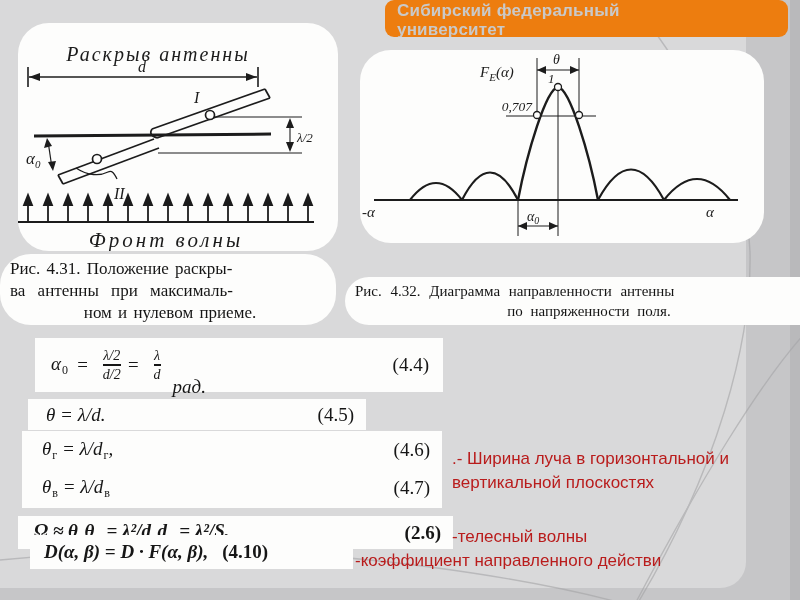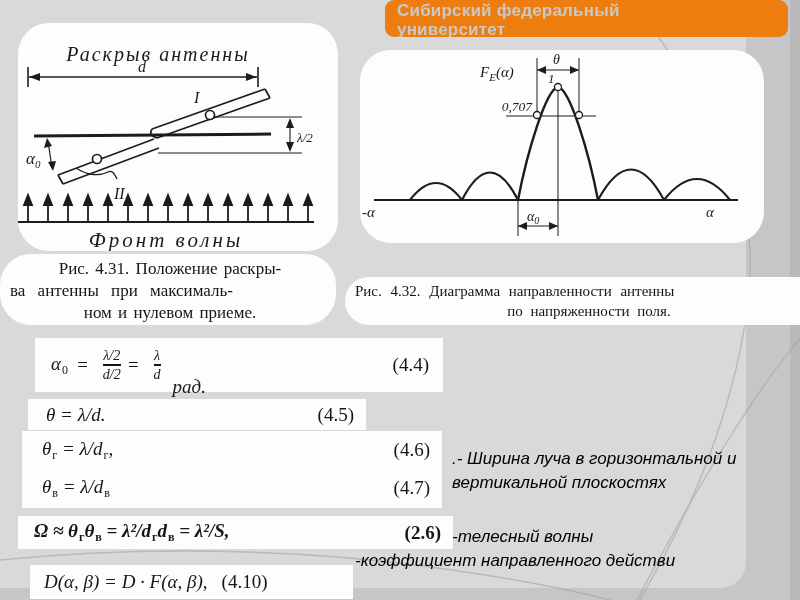--- a/index.html
+++ b/index.html
@@ -18,21 +18,21 @@
               color:#c9c9c9;font-weight:bold;font-size:17px;line-height:18.5px;
               padding:2px 0 0 12px;box-sizing:border-box;letter-spacing:.2px;}
 
   
   .panel{position:absolute;background:#fdfdfc;border-radius:31px;}
   .fig431-panel{left:18px;top:23px;width:320px;height:228px;}
   .fig431-caption{left:0;top:254px;width:336px;height:71px;
                   font-family:"Liberation Serif","DejaVu Serif",serif;
                   font-size:17px;line-height:22px;color:#151515;
                   padding:4px 6px 0 10px;box-sizing:border-box;}
-  .fig431-caption .l1{word-spacing:2px;text-align:center;}
+  .fig431-caption .l1{word-spacing:2px;}
   .fig431-caption .l2{word-spacing:8px;}
   .fig431-caption .l3{text-align:center;word-spacing:2px;}
   .fig432-panel{left:360px;top:50px;width:404px;height:193px;}
   .fig432-caption{left:345px;top:277px;width:484px;height:48px;
                   font-family:"Liberation Serif","DejaVu Serif",serif;
                   font-size:15px;line-height:20px;color:#151515;
                   padding:4px 6px 10px 10px;box-sizing:border-box;}
   .fig432-caption .l1{word-spacing:5px;}
   .fig432-caption .l2{text-align:center;word-spacing:4px;}
 
@@ -44,25 +44,25 @@
   .sub{font-size:12px;font-style:normal;vertical-align:-4px;margin-left:1px;}
   .frac{display:inline-flex;flex-direction:column;align-items:center;
         font-size:14px;line-height:1.1;margin:0 6px;vertical-align:middle;}
   .frac .bar{height:1.3px;background:#161616;align-self:stretch;margin:1px 0;}
   .f44{left:35px;top:338px;width:408px;height:54px;padding:0 14px 0 16px;}
   .f44 .piece{margin-right:8px;}
   .f45{left:28px;top:399px;width:338px;height:31px;padding:0 12px 0 18px;}
   .f67{left:22px;top:431px;width:420px;height:77px;padding:0;display:block;}
   .f67 .row{display:flex;align-items:center;height:38px;padding:0 12px 0 20px;}
   .f48{left:18px;top:516px;width:435px;height:33px;padding:0 12px 0 16px;font-weight:bold;}
-  .f410{left:30px;top:565px;width:323px;height:34px;padding:0 10px 0 14px;}
+  .f410{left:30px;top:535px;width:323px;height:34px;padding:0 10px 0 14px;font-weight:bold;}
   .f410 .tag{margin-left:14px;}
 
   
-  .note{position:absolute;color:#000000;font-size:17px;line-height:24px;font-style:italic;}
+  .note{position:absolute;color:#b91c1c;font-size:17px;line-height:24px;}
   .note-beam{left:452px;top:447px;width:340px;}
   .note-solid{left:452px;top:525px;}
   .note-dir{left:355px;top:549px;}
 
   
   svg text{fill:#1c1c1c;font-family:"Liberation Serif","DejaVu Serif",serif;font-style:italic;}
 </style>
 </head>
 <body>
 

